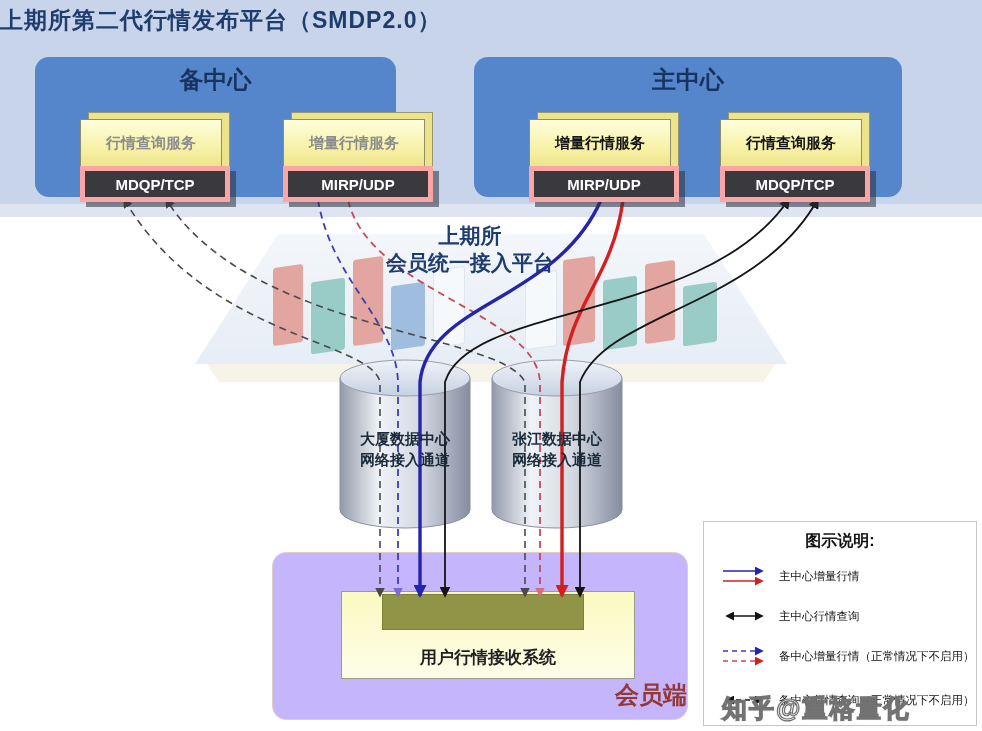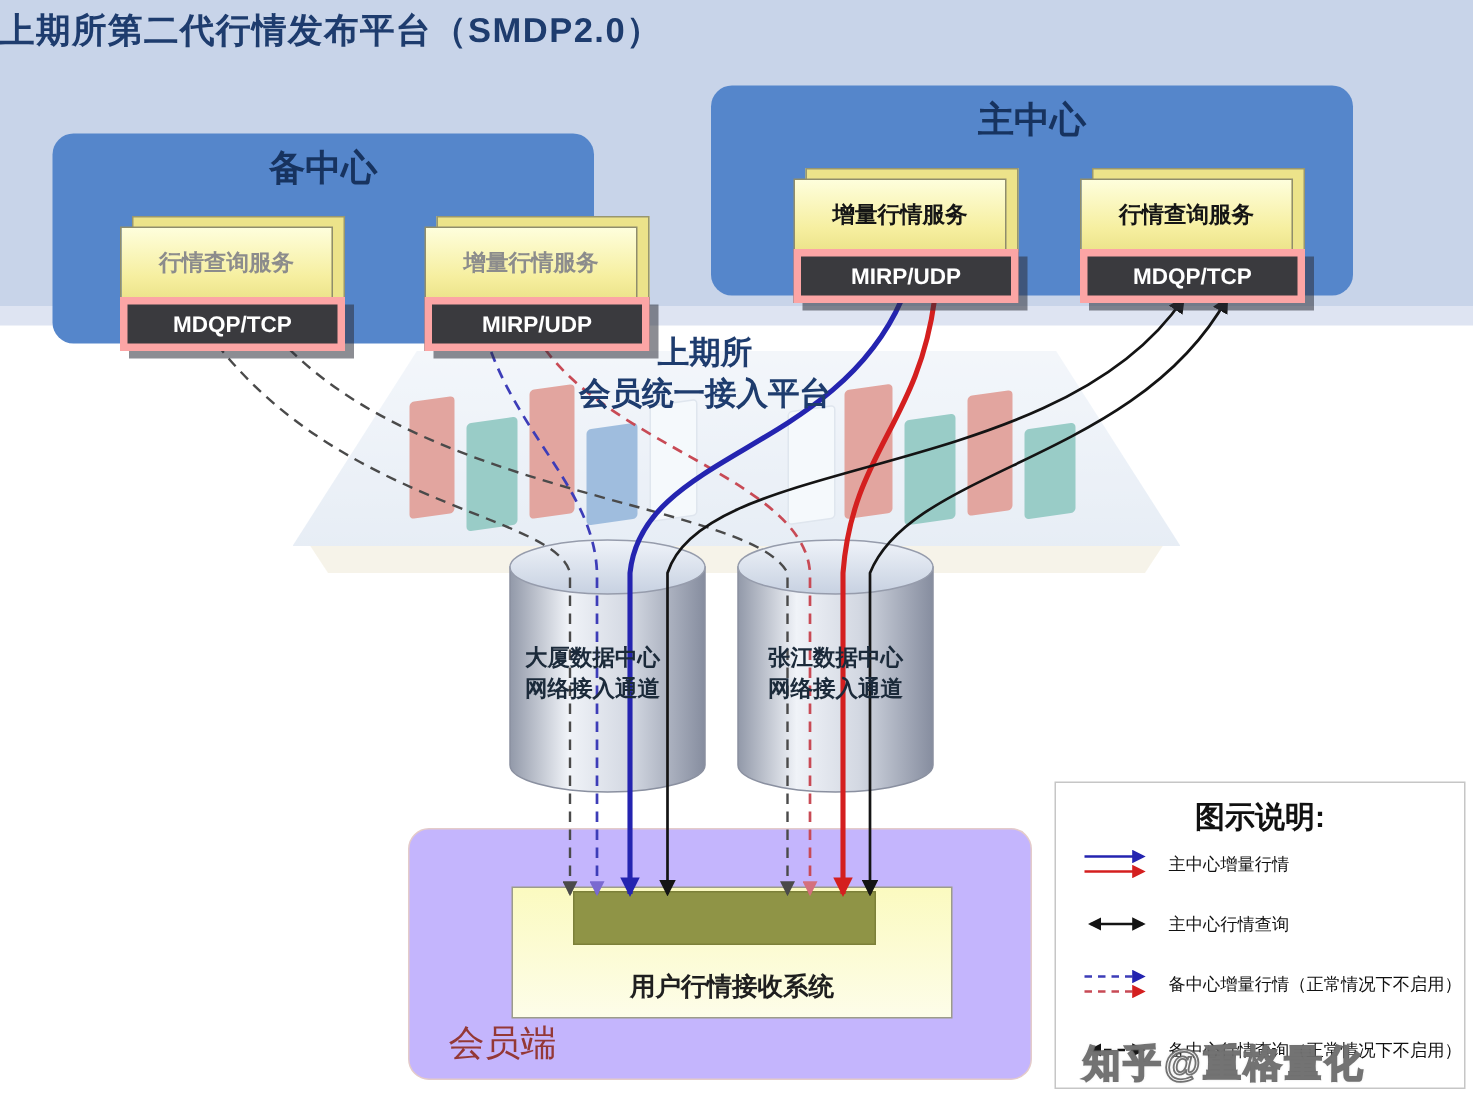--- a/index.html
+++ b/index.html
@@ -5,21 +5,21 @@
   html,body{margin:0;padding:0;background:#fff;}
   #canvas{position:relative;width:982px;height:731px;overflow:hidden;background:#fff;
           font-family:"Liberation Sans",sans-serif;}
   
   .band{position:absolute;left:0;top:0;width:982px;height:204px;background:#C8D4E9;z-index:1;}
   .band-strip{position:absolute;left:0;top:204px;width:982px;height:13px;background:#DEE4F2;z-index:1;}
   .main-title{position:absolute;left:0;top:5px;width:982px;text-align:left;
               font-size:23px;font-weight:bold;color:#1E3C6E;z-index:11;letter-spacing:1px;}
   
   .center-box{position:absolute;top:57px;height:140px;background:#5586CB;border-radius:14px;z-index:10;}
-  #backup-center{left:35px;width:361px;margin-top:32px;}
+  #backup-center{left:35px;width:361px;}
   #main-center{left:474px;width:428px;}
   .center-title{text-align:center;margin-top:7px;font-size:24px;font-weight:bold;color:#17335F;}
   
   .module{position:absolute;width:140px;height:80px;}
   .card-back{position:absolute;left:8px;top:-7px;width:100%;height:54px;
              background:#ECE38A;border:1px solid #99976E;}
   .card-front{position:absolute;left:0;top:0;width:100%;height:46px;
               background:linear-gradient(180deg,#FEFEDC 0%,#F6EFA0 70%,#EDE48C 100%);
               border:1px solid #8F8D6C;display:flex;align-items:center;justify-content:center;
               font-weight:bold;font-size:15px;}
@@ -38,37 +38,37 @@
          clip-path:polygon(2% 0%,98% 0%,96% 100%,4% 100%);background:#EDE6D0;}
   .rack{position:absolute;transform:skewY(-8deg);border-radius:3px;}
   
   #access-title{position:absolute;left:320px;top:222px;width:300px;text-align:center;z-index:6;
                 font-size:21px;font-weight:bold;color:#1E3C6E;line-height:27px;}
   
   #overlay{position:absolute;left:0;top:0;z-index:5;pointer-events:none;}
   
   .cyl-label{position:absolute;top:428px;width:134px;text-align:center;z-index:6;
              font-size:15px;font-weight:bold;color:#1B2A3A;line-height:21px;}
-  #cyl-label-left{left:328px;}
+  #cyl-label-left{left:338px;}
   #cyl-label-right{left:490px;}
   
   #member-box{position:absolute;left:272px;top:552px;width:414px;height:166px;z-index:3;
               background:#c4b5fd;border:1px solid #E4CBCA;border-radius:14px;}
   #receiver-box{position:absolute;left:68px;top:38px;width:292px;height:86px;
                 background:linear-gradient(180deg,#FBFAC0 0%,#FDFDE9 100%);border:1px solid #9C9C8A;}
   #receiver-band{position:absolute;left:40px;top:2px;width:200px;height:34px;
                  background:#8F9446;border:1px solid #7C8039;}
   #receiver-label{position:absolute;left:0;bottom:9px;width:100%;text-align:center;
                   font-size:17px;font-weight:bold;color:#1F1F1F;}
-  #member-label{position:absolute;left:0;bottom:8px;width:100%;text-align:left;
-                font-size:24px;font-weight:normal;color:#943836;padding-left:26px;}
+  #member-label{position:absolute;left:0;bottom:8px;width:100%;text-align:right;
+                font-size:24px;font-weight:bold;color:#943836;}
   
   #legend{position:absolute;left:703px;top:521px;width:272px;height:203px;background:#FFFFFF;
           border:1px solid #C6C6C6;z-index:10;}
-  #legend-title{text-align:center;margin-top:9px;font-size:20px;font-weight:bold;color:#111111;}
+  #legend-title{text-align:center;margin-top:9px;font-size:16px;font-weight:bold;color:#111111;}
   .lg-row{position:absolute;left:16px;display:flex;align-items:center;gap:7px;white-space:nowrap;}
   .lg-label{font-size:11.5px;color:#111111;}
   
   #watermark{position:absolute;left:722px;top:692px;z-index:30;font-size:25px;font-weight:bold;
              letter-spacing:2px;color:rgba(255,255,255,0.85);
              -webkit-text-stroke:1.2px rgba(100,100,100,0.9);
              text-shadow:0 0 2px rgba(120,120,120,0.4);}
 </style>
 </head>
 <body>

